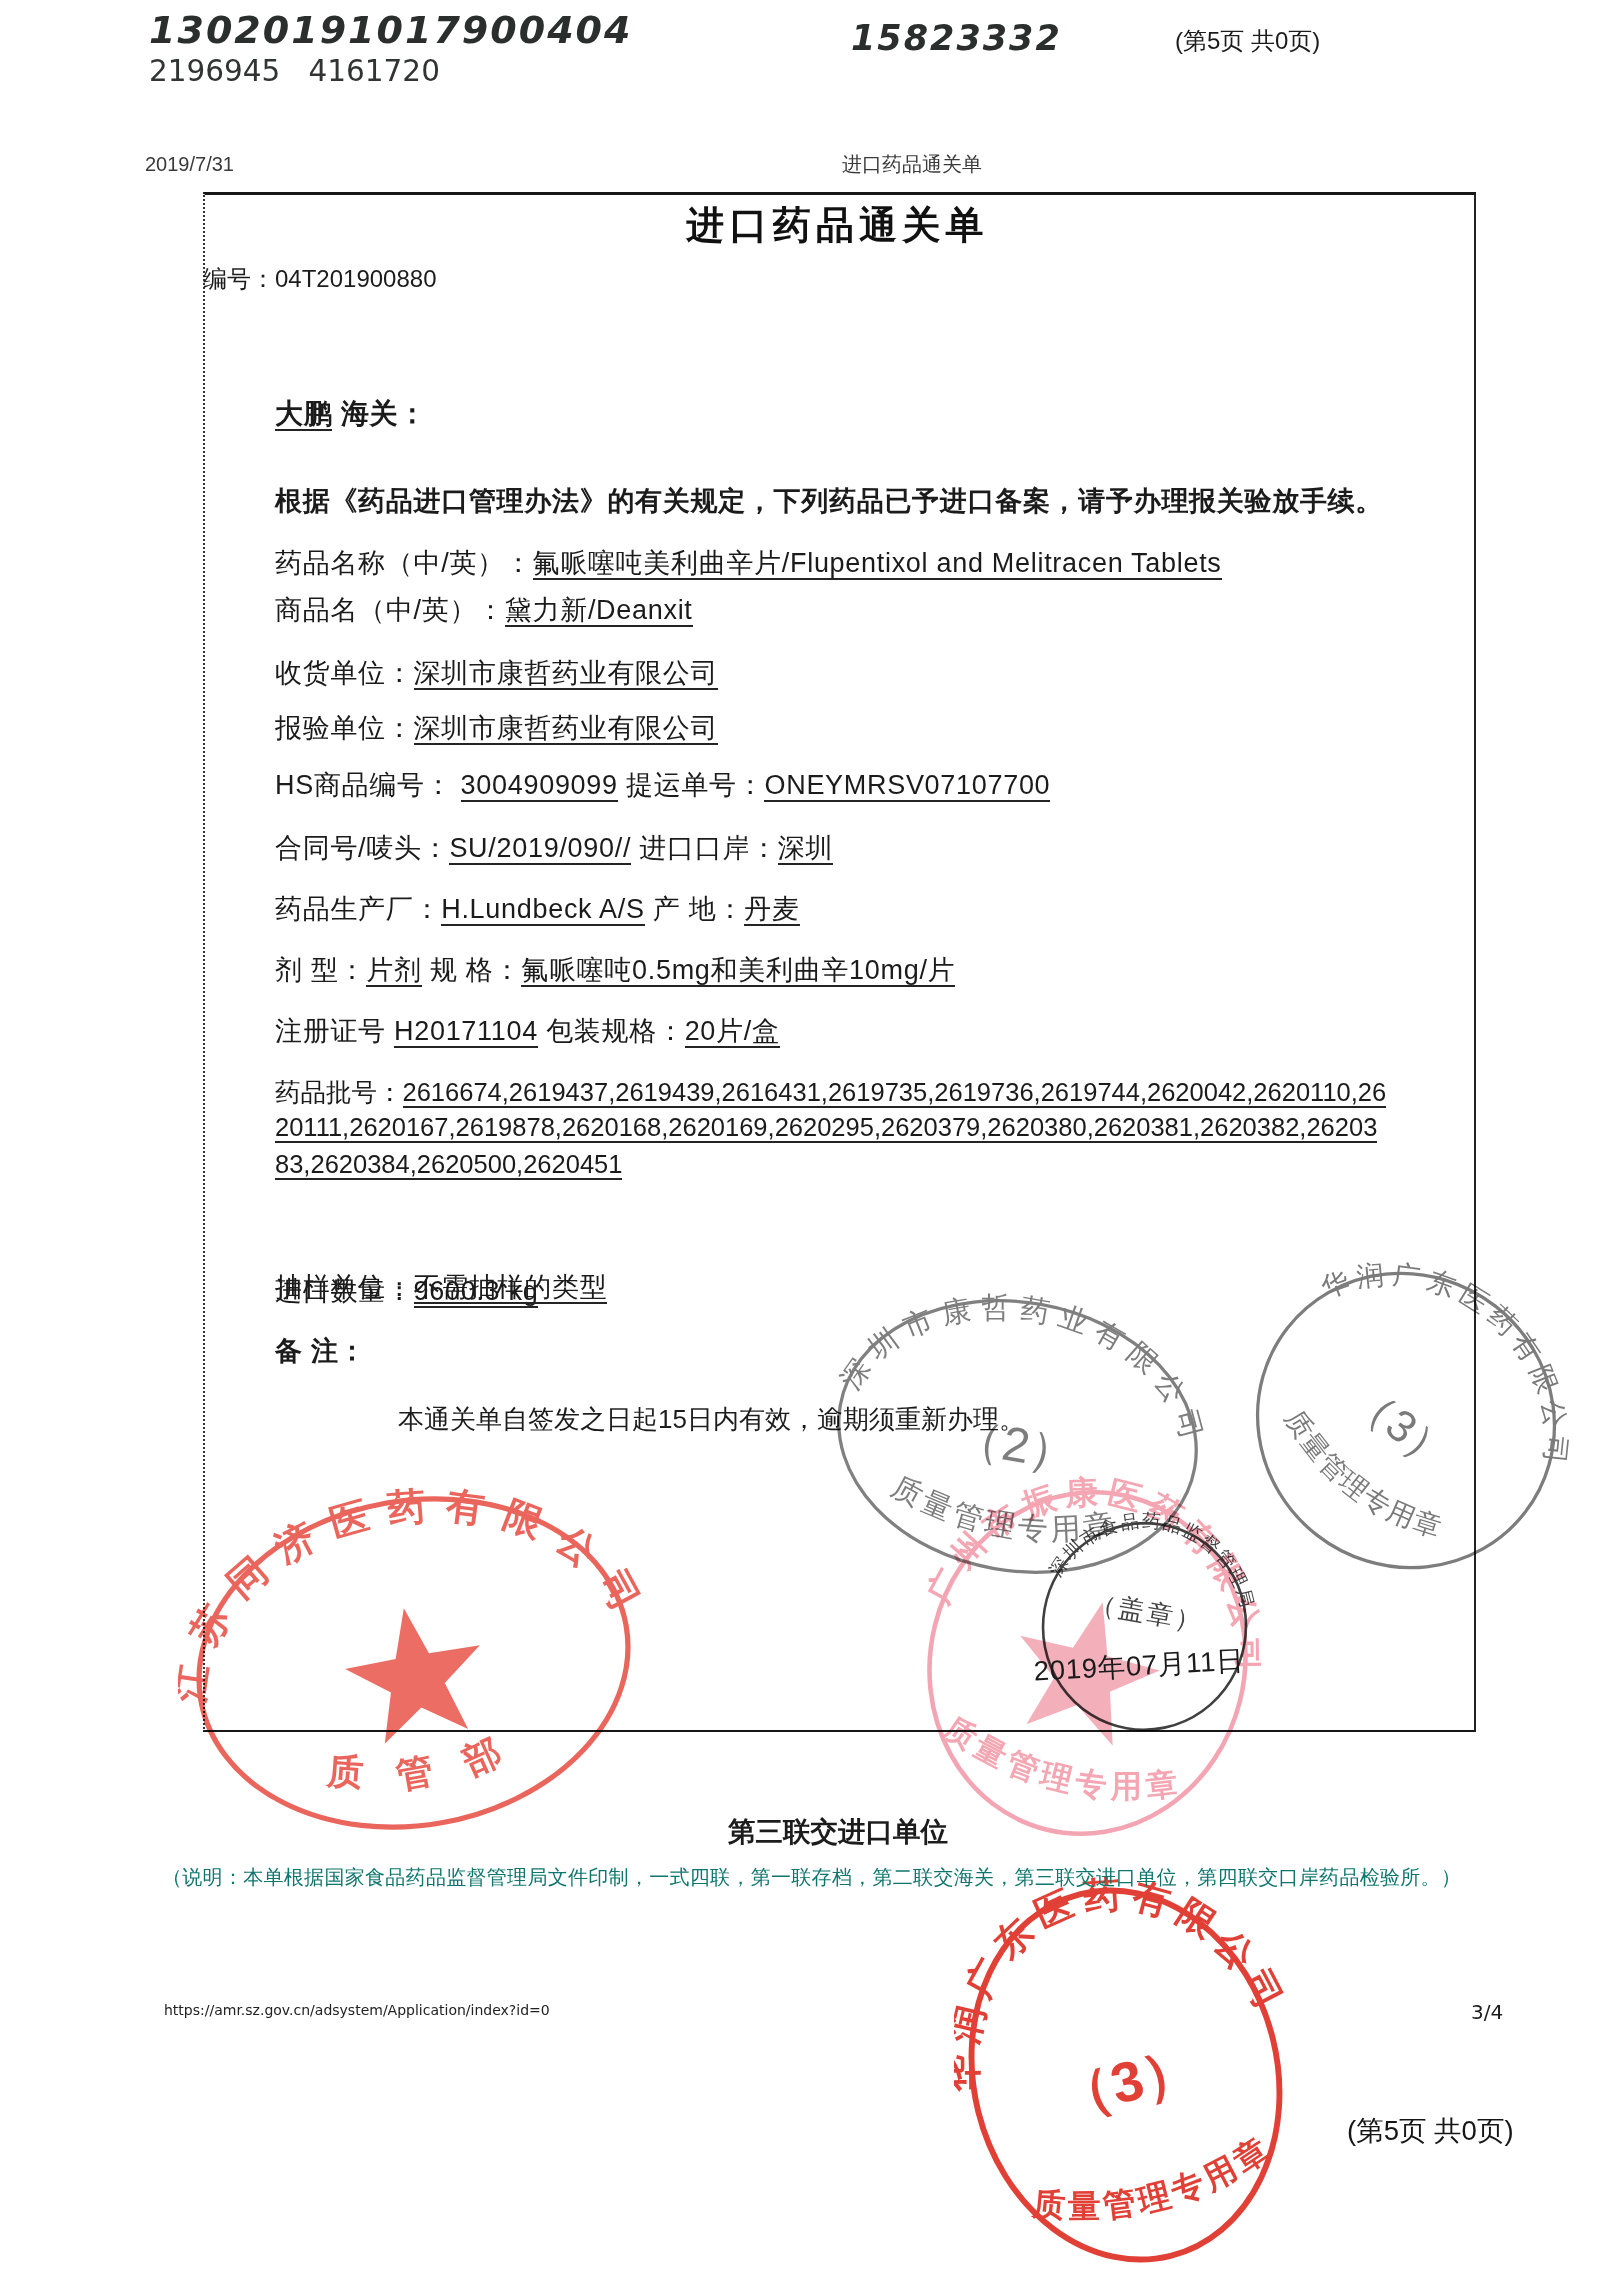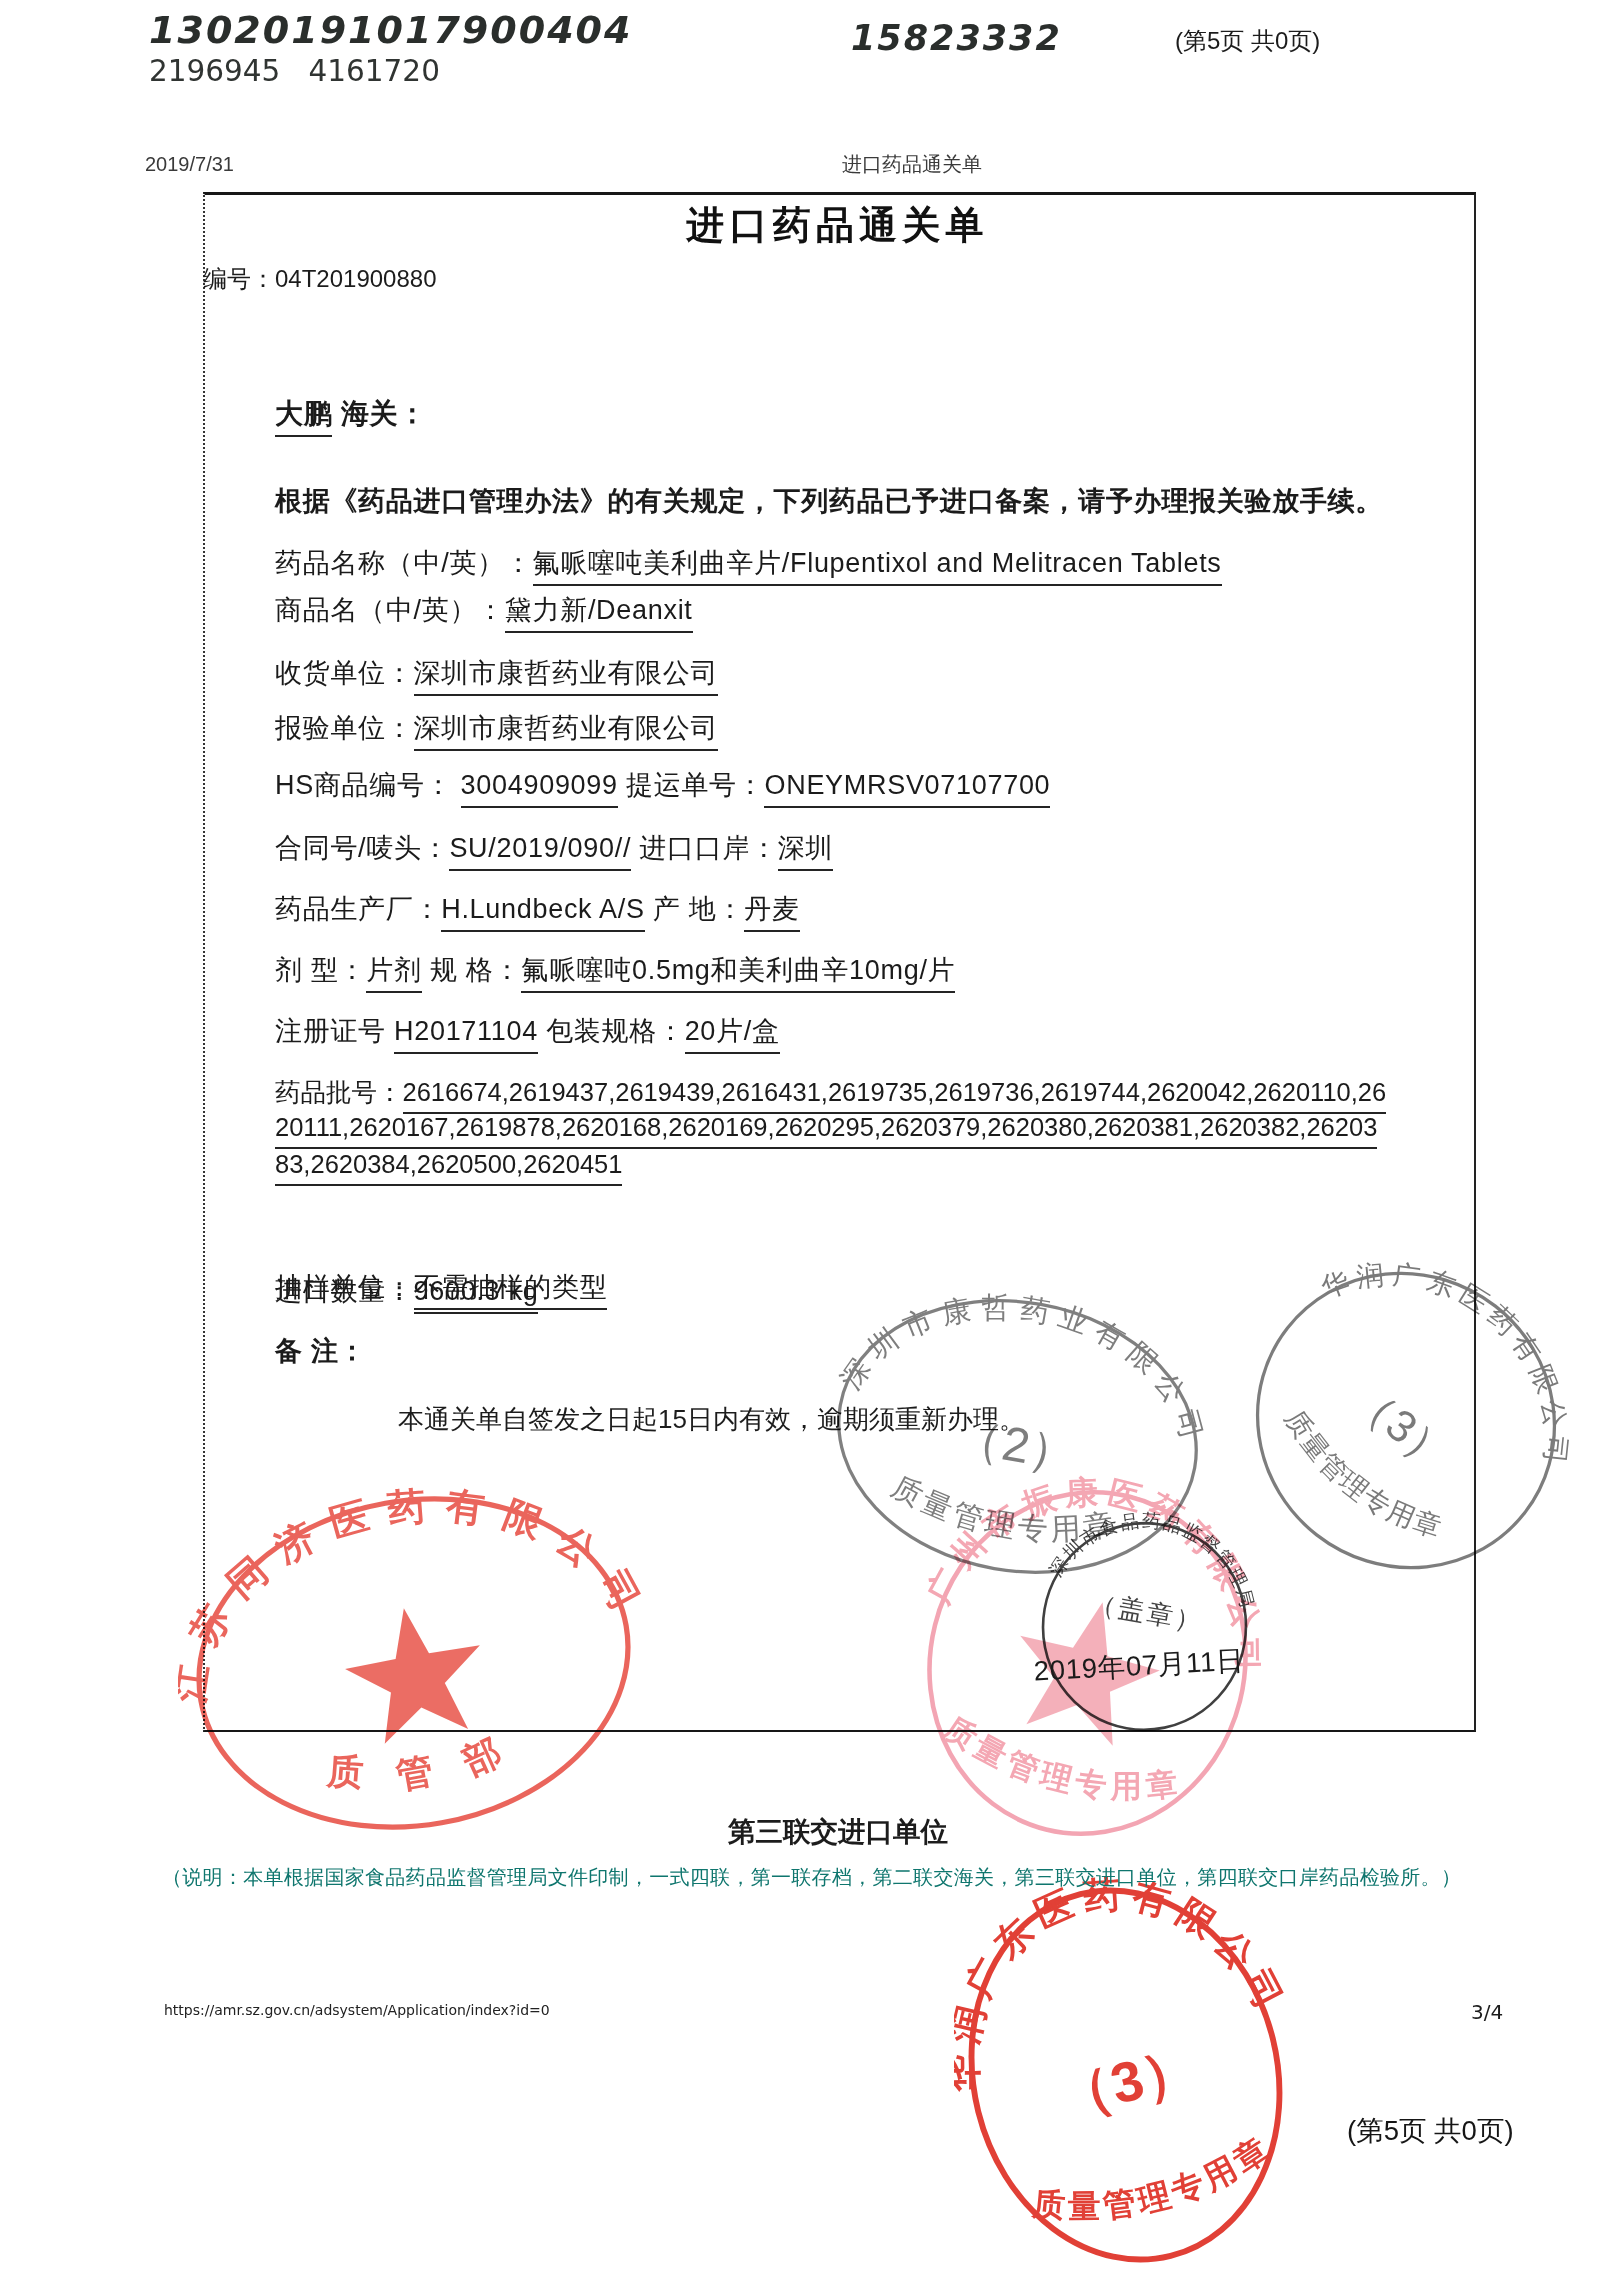--- a/index.html
+++ b/index.html
@@ -18,21 +18,21 @@
   .doc-box {
     position:absolute; left:203px; top:192px; width:1269px; height:1535px;
     border-top:3.3px solid #171717; border-right:2px solid #222;
     border-bottom:2.6px solid #171717; border-left:2px dotted #333;
     background:transparent;
   }
   .form-title { font-size:38px; font-weight:bold; letter-spacing:5.2px; color:#111; }
   .serial { left:203px; top:263px; width:1229px; font-size:24px; }
   .bold { font-weight:bold; }
   .fline { position:absolute; left:275px; font-size:27px; letter-spacing:0.7px; white-space:pre; color:#1b1b1b; }
-  .u { border-bottom:2px solid #242424; padding-bottom:6px; }
+  .u { border-bottom:2px solid #242424; padding-bottom:0; }
   .batch { font-size:25.5px; letter-spacing:0; }
   .validity { left:398px; top:1402px; font-size:26px; }
   .footer-copy { left:203px; top:1814px; width:1270px; text-align:center; font-size:27.5px; font-weight:bold; }
   .footer-note { left:162px; top:1864px; width:1316px; font-size:20px; letter-spacing:0.3px; color:#0f766e; }
   .url { left:164px; top:2002px; font-size:14px; font-family:"DejaVu Sans", sans-serif; color:#222; }
   .pageno { left:1471px; top:2000px; font-size:20px; font-family:"DejaVu Sans", sans-serif; }
   .page-note2 { left:1347px; top:2113px; font-size:27.5px; color:#161616; }
   .issue-date { left:1008px; top:1648px; width:262px; text-align:center; font-size:27.5px;
                 color:#1b1b1b; transform:rotate(-3deg); letter-spacing:0.7px; }
   .stamp { position:absolute; mix-blend-mode:multiply; }

